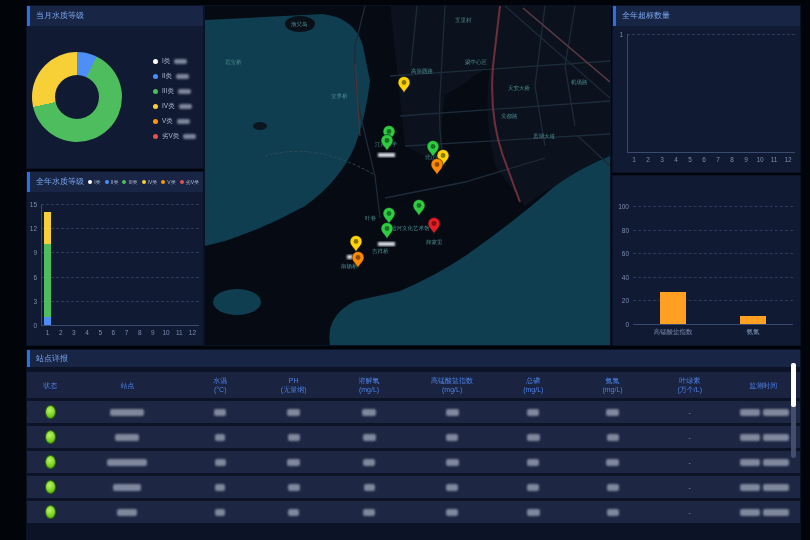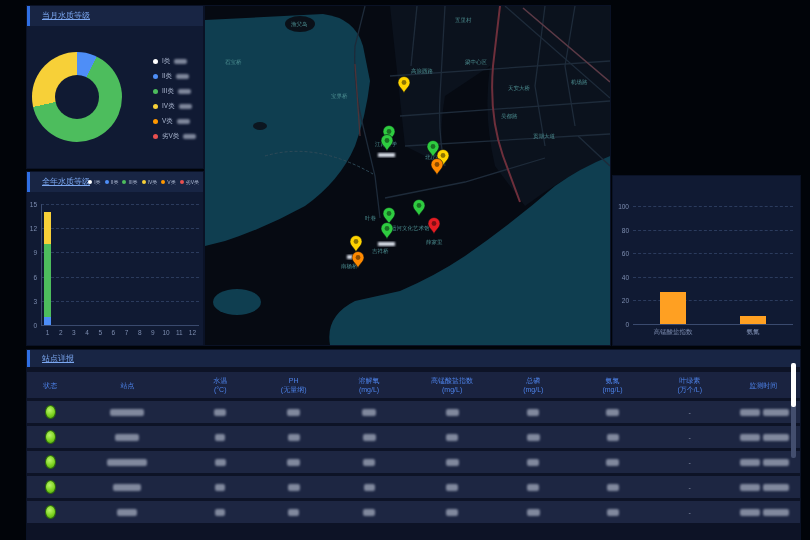--- a/index.html
+++ b/index.html
@@ -1,21 +1,21 @@
 <!DOCTYPE html>
 <html><head>
 <meta charset="utf-8">
 <style>
   html,body{margin:0;padding:0;background:#000;}
   .screen{position:relative;width:810px;height:540px;background:#010409;overflow:hidden;
           font-family:"Liberation Sans",sans-serif;color:#cfd8ea;}
   .panel{position:absolute;background:#101a33;box-shadow:0 0 0 1px #0a1226;}
   .p-head{position:relative;height:20px;line-height:20px;background:#182544;
-          border-left:3px solid #2f6fe4;padding-left:12px;font-size:8px;color:#7ba7f0;
-          white-space:nowrap;overflow:hidden;text-decoration:underline;}
+          border-left:3px solid #2f6fe4;padding-left:6px;font-size:8px;color:#7ba7f0;
+          white-space:nowrap;overflow:hidden;}
   .p-body{position:absolute;left:0;right:0;top:20px;bottom:0;}
 
   
   #p-donut{left:27px;top:6px;width:176px;height:162px;}
   #p-annual{left:27px;top:172px;width:176px;height:173px;}
   #map-panel{left:205px;top:6px;width:405px;height:339px;background:#060a12;}
   #p-exceed{left:613px;top:6px;width:187px;height:166px;}
   #p-rate{left:613px;top:176px;width:187px;height:169px;}
   #p-table{left:27px;top:350px;width:773px;height:216px;background:#0d1326;}
 
@@ -275,20 +275,41 @@
             <circle cx="0" cy="-10.5" r="2.4" fill="rgba(0,0,0,0.45)"></circle>
           </g>
           <g transform="translate(153,262)">
             <path d="M0,0 C-1.5,-4 -6,-6.5 -6,-10.5 A6,6 0 1 1 6,-10.5 C6,-6.5 1.5,-4 0,0 Z" fill="#ff8a00" stroke="#0a0f14" stroke-width="0.6"></path>
             <circle cx="0" cy="-10.5" r="2.4" fill="rgba(0,0,0,0.45)"></circle>
           </g>
         </g>
     </svg>
   </div>
 
+  <div class="panel" id="p-exceed">
+    <div class="p-head">全年超标数量</div>
+    <div class="p-body" id="exceed-chart">
+        <div class="grid" style="left: 14px; width: 168px; top: 8px;"></div>
+        <div class="ytick" style="left: 0px; width: 10px; top: 8px;">1</div>
+        <div class="axis-y" style="left: 14px; top: 8px; height: 118px;"></div>
+        <div class="axis-x" style="left: 14px; width: 168px; top: 126px;"></div>
+        <div class="xtick" style="left: 21px; top: 130px; width: 60px; margin-left: -30px; transform: none; text-align: center;">1</div>
+        <div class="xtick" style="left: 35px; top: 130px; width: 60px; margin-left: -30px; transform: none; text-align: center;">2</div>
+        <div class="xtick" style="left: 49px; top: 130px; width: 60px; margin-left: -30px; transform: none; text-align: center;">3</div>
+        <div class="xtick" style="left: 63px; top: 130px; width: 60px; margin-left: -30px; transform: none; text-align: center;">4</div>
+        <div class="xtick" style="left: 77px; top: 130px; width: 60px; margin-left: -30px; transform: none; text-align: center;">5</div>
+        <div class="xtick" style="left: 91px; top: 130px; width: 60px; margin-left: -30px; transform: none; text-align: center;">6</div>
+        <div class="xtick" style="left: 105px; top: 130px; width: 60px; margin-left: -30px; transform: none; text-align: center;">7</div>
+        <div class="xtick" style="left: 119px; top: 130px; width: 60px; margin-left: -30px; transform: none; text-align: center;">8</div>
+        <div class="xtick" style="left: 133px; top: 130px; width: 60px; margin-left: -30px; transform: none; text-align: center;">9</div>
+        <div class="xtick" style="left: 147px; top: 130px; width: 60px; margin-left: -30px; transform: none; text-align: center;">10</div>
+        <div class="xtick" style="left: 161px; top: 130px; width: 60px; margin-left: -30px; transform: none; text-align: center;">11</div>
+        <div class="xtick" style="left: 175px; top: 130px; width: 60px; margin-left: -30px; transform: none; text-align: center;">12</div>
+      </div>
+  </div>
 
   <div class="panel" id="p-rate">
     <div class="p-body" id="rate-chart">
         <div class="axis-x" style="left: 20px; width: 160px; top: 128px;"></div>
         <div class="ytick" style="left: 0px; width: 16px; top: 128px;">0</div>
         <div class="grid" style="left: 20px; width: 160px; top: 104.4px;"></div>
         <div class="ytick" style="left: 0px; width: 16px; top: 104.4px;">20</div>
         <div class="grid" style="left: 20px; width: 160px; top: 80.8px;"></div>
         <div class="ytick" style="left: 0px; width: 16px; top: 80.8px;">40</div>
         <div class="grid" style="left: 20px; width: 160px; top: 57.2px;"></div>

